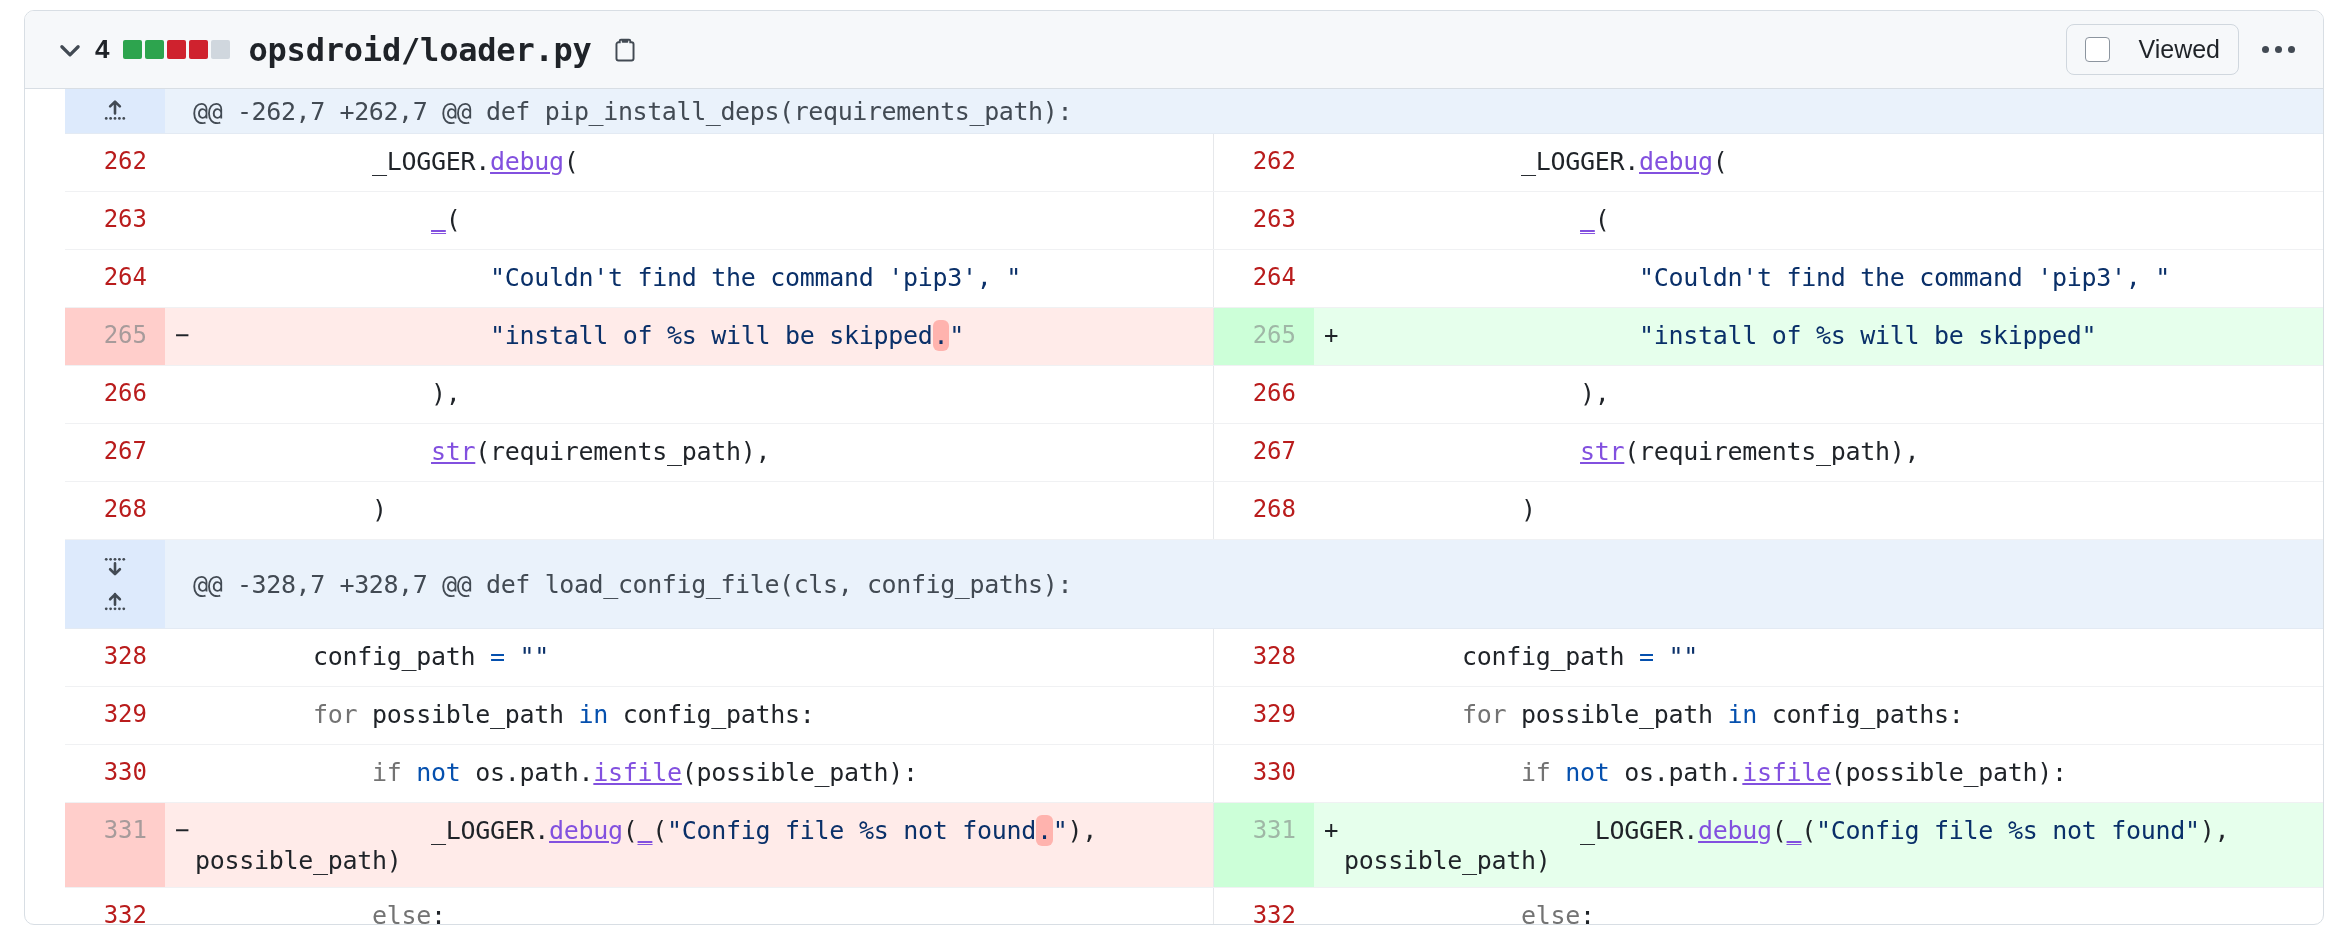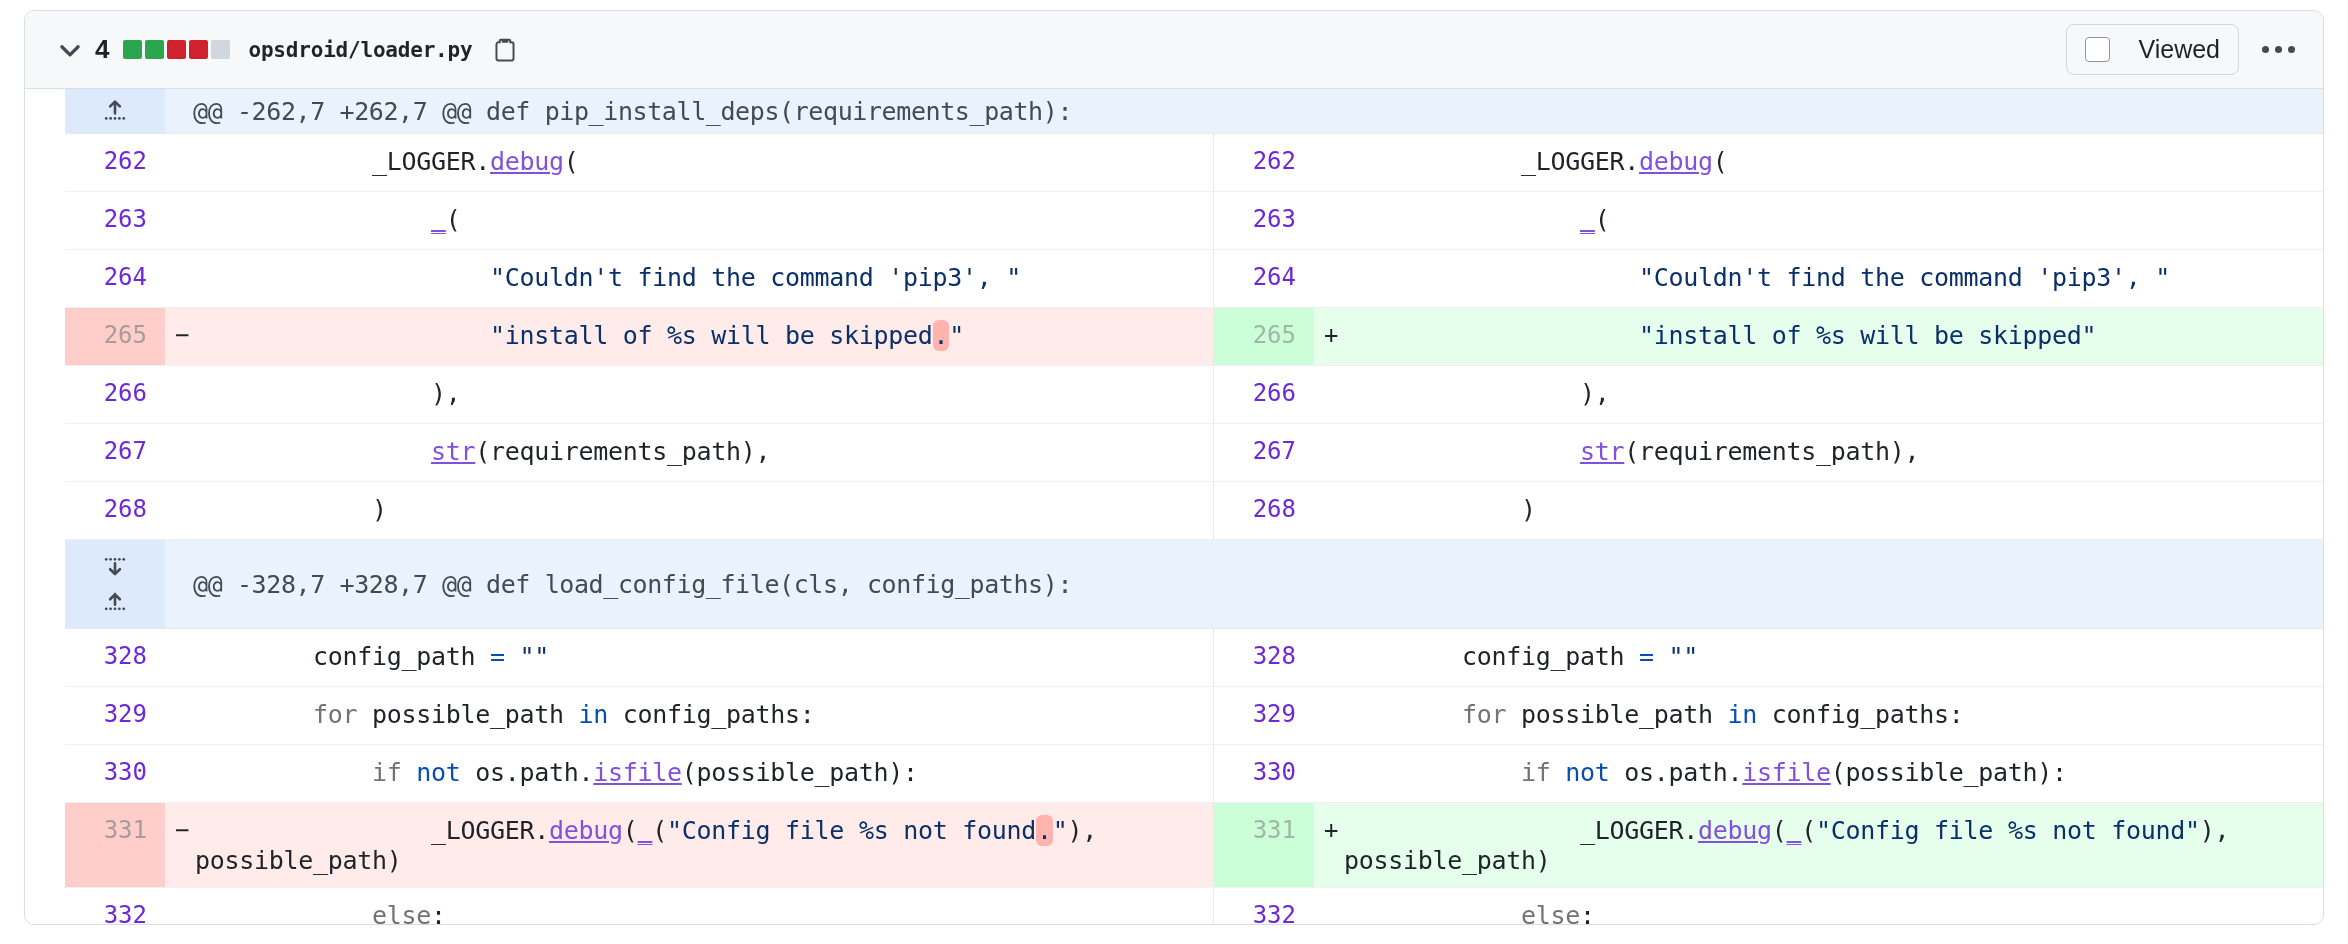--- a/index.html
+++ b/index.html
@@ -60,21 +60,21 @@
     margin-right: 18px;
   }
   .diffstat i {
     display: block;
     width: 19px;
     height: 19px;
     border-radius: 2px;
   }
   .file-name {
     font-family: "DejaVu Sans Mono", monospace;
-    font-size: 21px;
+    font-size: 32px;
     color: #1f2328;
     font-weight: 600;
     letter-spacing: -0.2px;
     text-align: right;
   }
   .copy-btn {
     margin-left: 16px;
     width: 34px;
     height: 34px;
     display: flex;
@@ -171,21 +171,21 @@
   .pane.left { border-right: 1px solid #e6e8eb; }
 
   .ln {
     width: 100px;
     flex: 0 0 100px;
     text-align: right;
     padding: 13px 18px 0 0;
     box-sizing: border-box;
     font-family: "DejaVu Sans Mono", monospace;
     font-size: 24px;
-    color: #6d28d9;
+    color: #b91c1c;
     user-select: none;
     cursor: pointer;
   }
   .mark {
     width: 30px;
     flex: 0 0 30px;
     padding: 13px 0 0 10px;
     box-sizing: border-box;
     font-family: "DejaVu Sans Mono", monospace;
     font-size: 24px;

